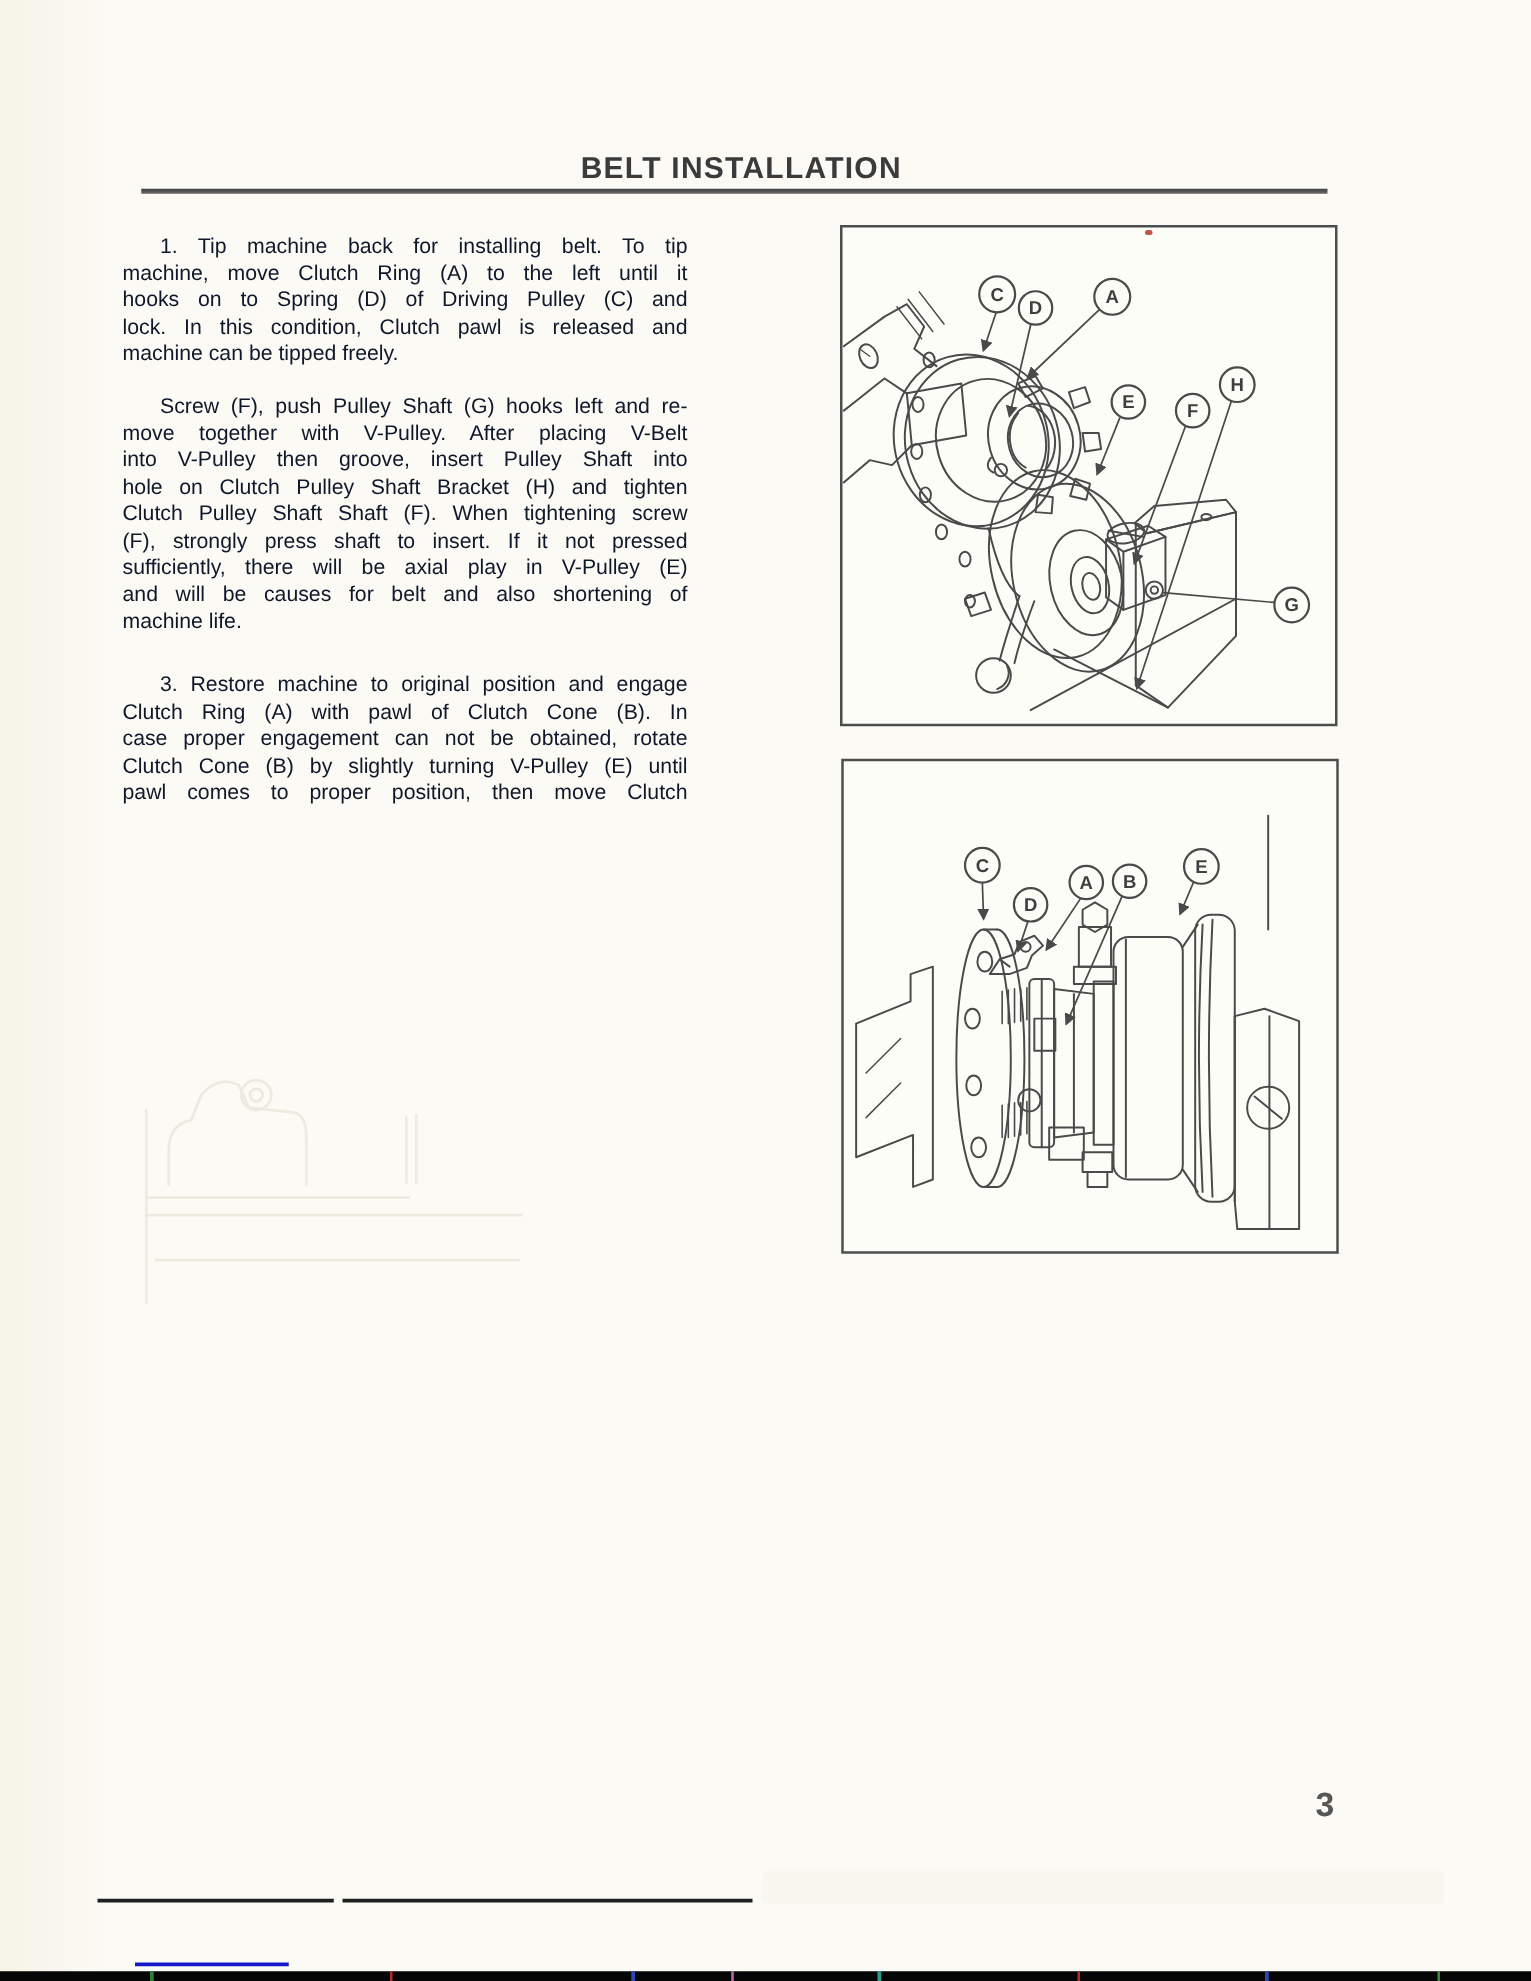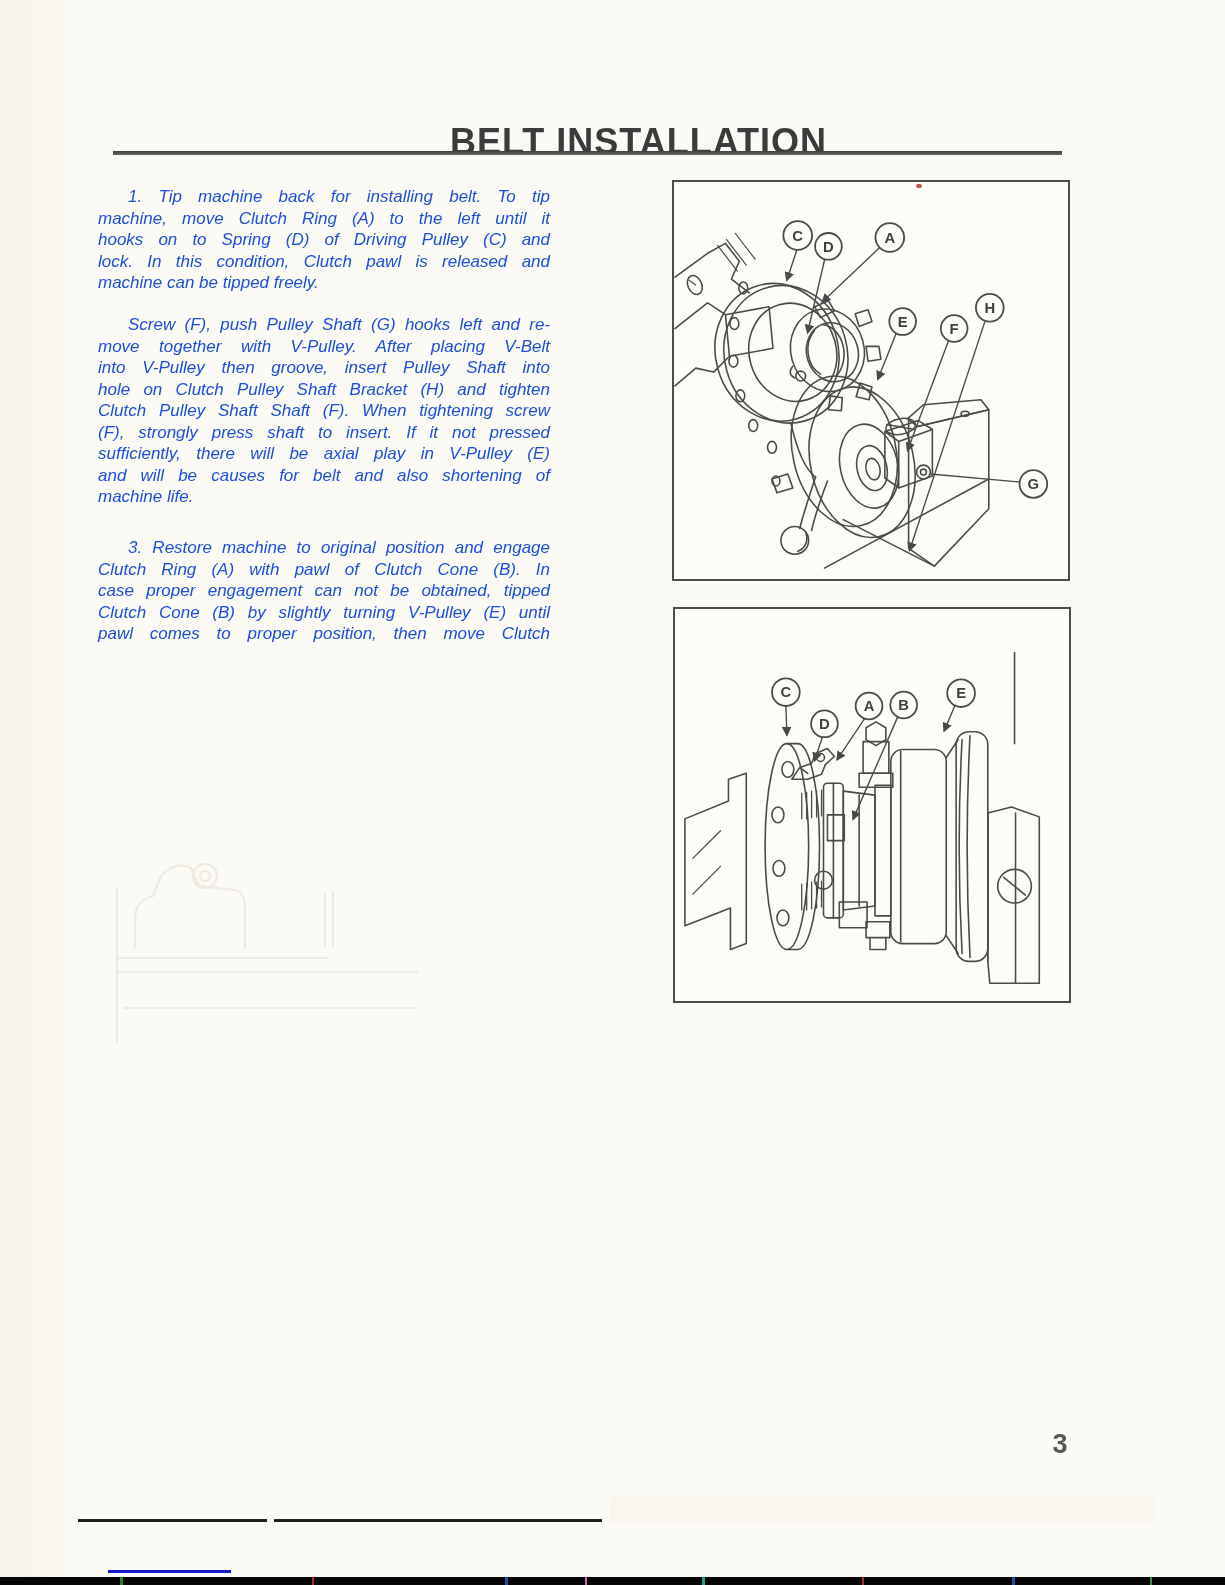--- a/index.html
+++ b/index.html
@@ -9,30 +9,30 @@
     font-family:"Liberation Sans", sans-serif;
     color:#474747;
   }
   .page::before{
     content:''; position:absolute; left:0; top:0; bottom:0; width:85px;
     background:linear-gradient(90deg, rgba(242,237,221,.55), rgba(242,237,221,0));
     pointer-events:none;
   }
   .doc-title{
     position:absolute; left:450px; top:121px; width:286px;
-    text-align:center; font-size:36px; font-weight:bold;
+    text-align:center; font-size:24px; font-weight:bold;
     letter-spacing:1px; color:#3b3b3b; white-space:nowrap;
   }
   .title-rule{
     position:absolute; left:113px; top:151px; width:949px; height:4px;
     background:linear-gradient(#3f3f3f,#6a6a6a);
   }
   .para{
     position:absolute; left:98px; width:452px;
-    font-size:17px; line-height:21.5px; color:#1d4ed8;font-style:italic;
+    font-size:17px; line-height:21.5px; color:#0f172a;
   }
   .para .pline{ text-align:justify; text-align-last:justify; }
   .para .pline:first-child{ padding-left:30px; }
   .para .pline.tlast{ text-align-last:left; }
   .p1{ top:186px; } .p2{ top:314px; } .p3{ top:537px; }
   .fig{
     position:absolute; width:398px; box-sizing:border-box;
     border:2px solid #4d4d4d; background:#fdfdf8;
   }
   .fig1{ left:672px; top:180px; height:401px; }
@@ -83,21 +83,21 @@
       <div class="pline">hole on Clutch Pulley Shaft Bracket (H) and tighten</div>
       <div class="pline">Clutch Pulley Shaft Shaft (F). When tightening screw</div>
       <div class="pline">(F), strongly press shaft to insert. If it not pressed</div>
       <div class="pline">sufficiently, there will be axial play in V-Pulley (E)</div>
       <div class="pline">and will be causes for belt and also shortening of</div>
       <div class="pline tlast">machine life.</div>
     </div>
   <div class="para p3">
       <div class="pline">3. Restore machine to original position and engage</div>
       <div class="pline">Clutch Ring (A) with pawl of Clutch Cone (B). In</div>
-      <div class="pline">case proper engagement can not be obtained, tipped</div>
+      <div class="pline">case proper engagement can not be obtained, rotate</div>
       <div class="pline">Clutch Cone (B) by slightly turning V-Pulley (E) until</div>
       <div class="pline">pawl comes to proper position, then move Clutch</div>
     </div>
 
   <svg class="ghost" width="330" height="220" viewBox="0 0 330 220">
     <g stroke="#ece9dd" stroke-width="2.2" fill="none" stroke-linecap="round">
       <path d="M22,58 V212"></path>
       <path d="M22,128 H232"></path>
       <path d="M22,142 H322"></path>
       <path d="M30,178 H320"></path>

